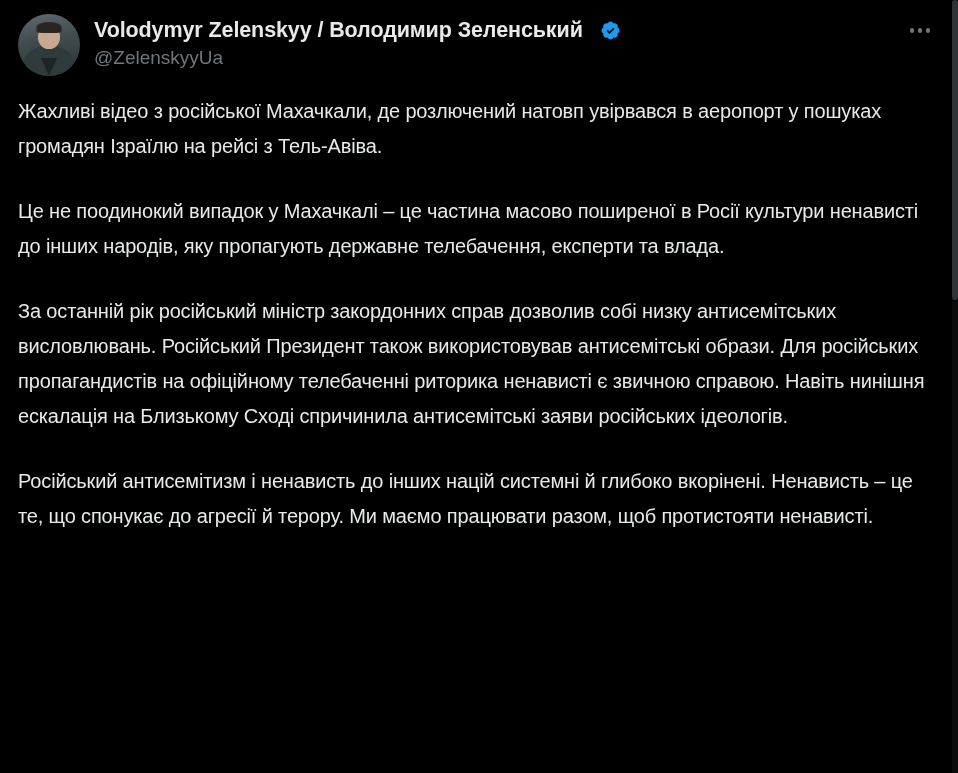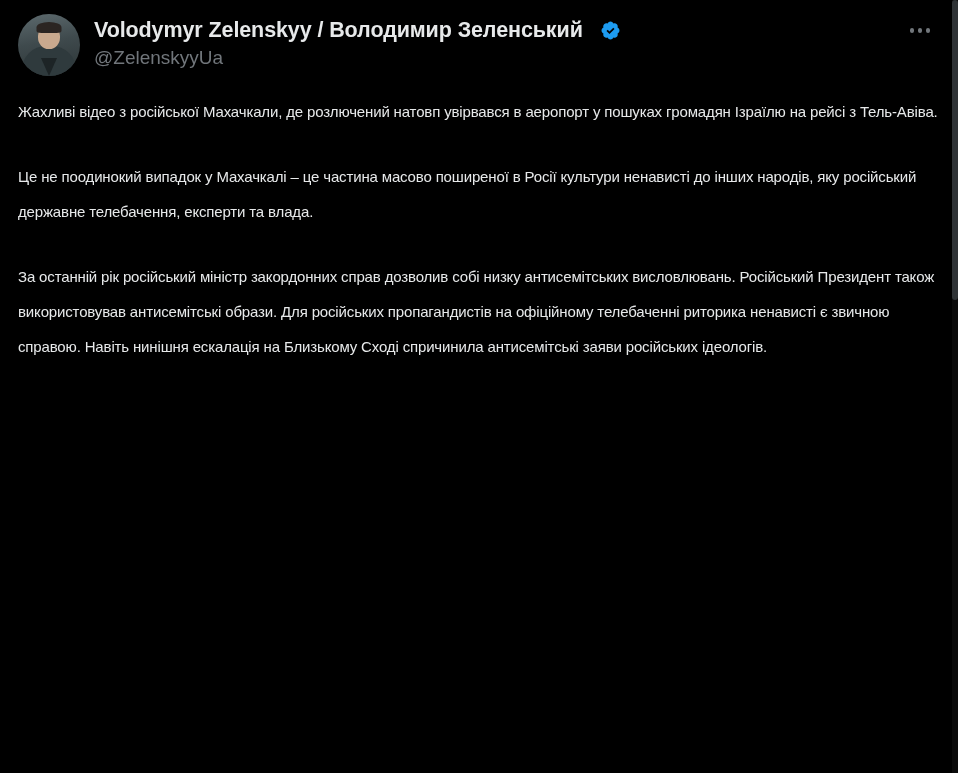--- a/index.html
+++ b/index.html
@@ -116,21 +116,21 @@
   }
   .more i {
     display: block;
     width: 4.5px;
     height: 4.5px;
     border-radius: 50%;
     background: #71767b;
   }
   .body-text {
     margin-top: 18px;
-    font-size: 15px;
+    font-size: 20px;
     line-height: 35px;
     color: #e7e9ea;
     letter-spacing: -0.15px;
   }
   .body-text p {
     margin: 0 0 30px 0;
   }
   .body-text p:last-child {
     margin-bottom: 0;
   }
@@ -181,20 +181,21 @@
 
     <div class="more">
       <i></i>
       <i></i>
       <i></i>
     </div>
   </div>
 
   <div class="body-text">
     <p>Жахливі відео з російської Махачкали, де розлючений натовп увірвався в аеропорт у пошуках громадян Ізраїлю на рейсі з Тель-Авіва.</p>
-    <p>Це не поодинокий випадок у Махачкалі – це частина масово поширеної в Росії культури ненависті до інших народів, яку російський державне телебачення, експерти та влада.</p>
+    <p>Це не поодинокий випадок у Махачкалі – це частина масово поширеної в Росії культури ненависті до інших народів, яку пропагують державне телебачення, експерти та влада.</p>
     <p>За останній рік російський міністр закордонних справ дозволив собі низку антисемітських висловлювань. Російський Президент також використовував антисемітські образи. Для російських пропагандистів на офіційному телебаченні риторика ненависті є звичною справою. Навіть нинішня ескалація на Близькому Сході спричинила антисемітські заяви російських ідеологів.</p>
+    <p>Російський антисемітизм і ненависть до інших націй системні й глибоко вкорінені. Ненависть – це те, що спонукає до агресії й терору. Ми маємо працювати разом, щоб протистояти ненависті.</p>
   </div>
 
   <div class="scrollbar">
     <div class="thumb"></div>
   </div>
 </div>
 
 </body></html>

